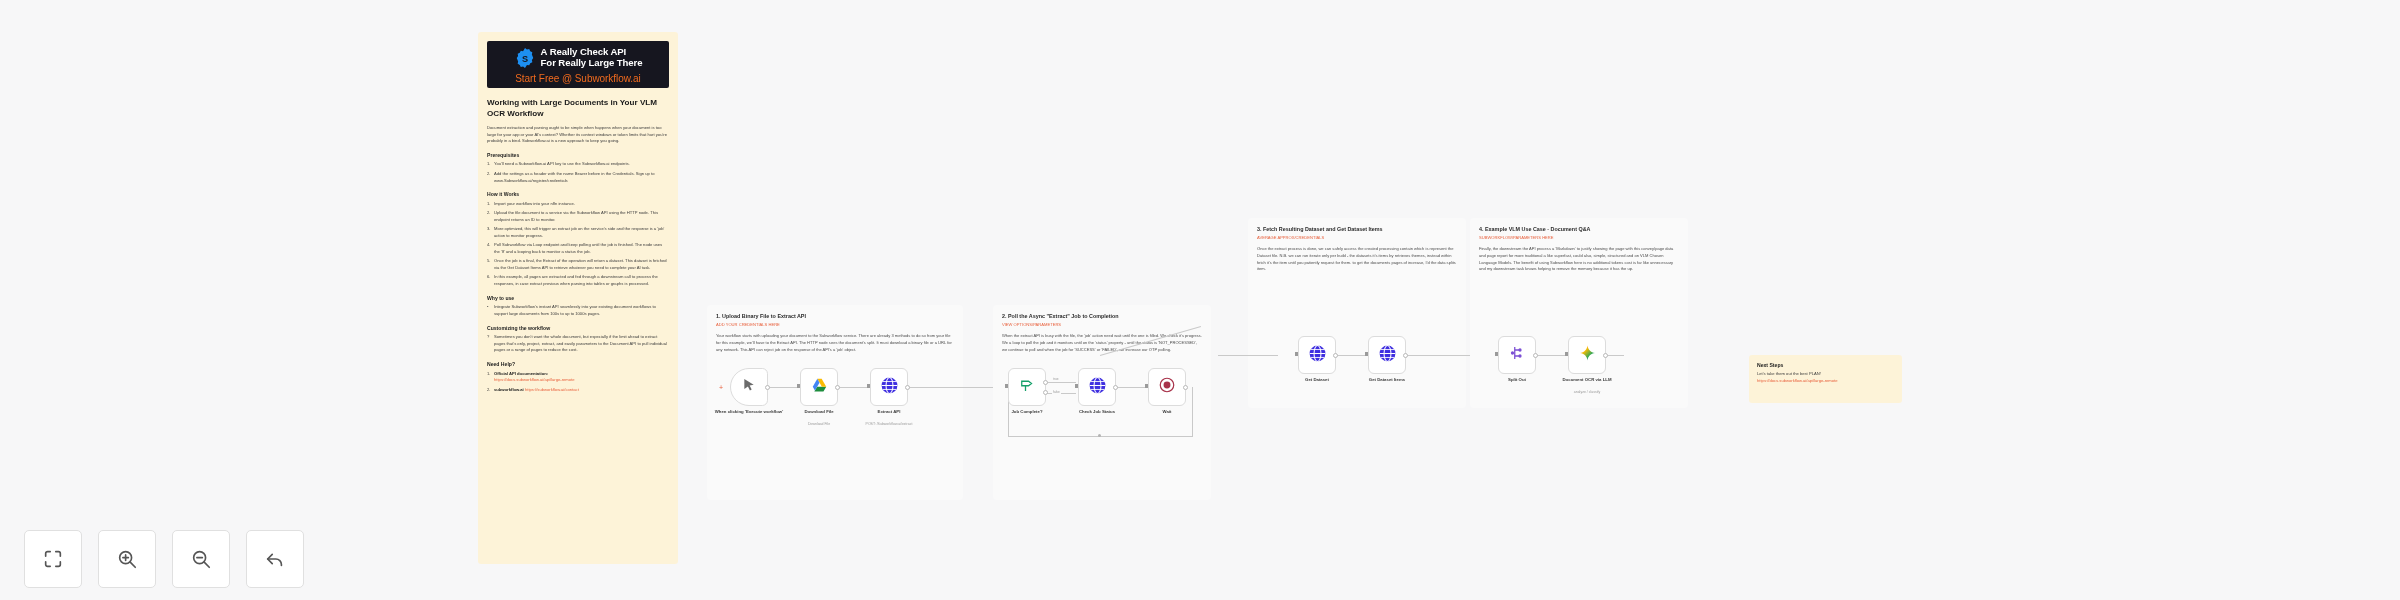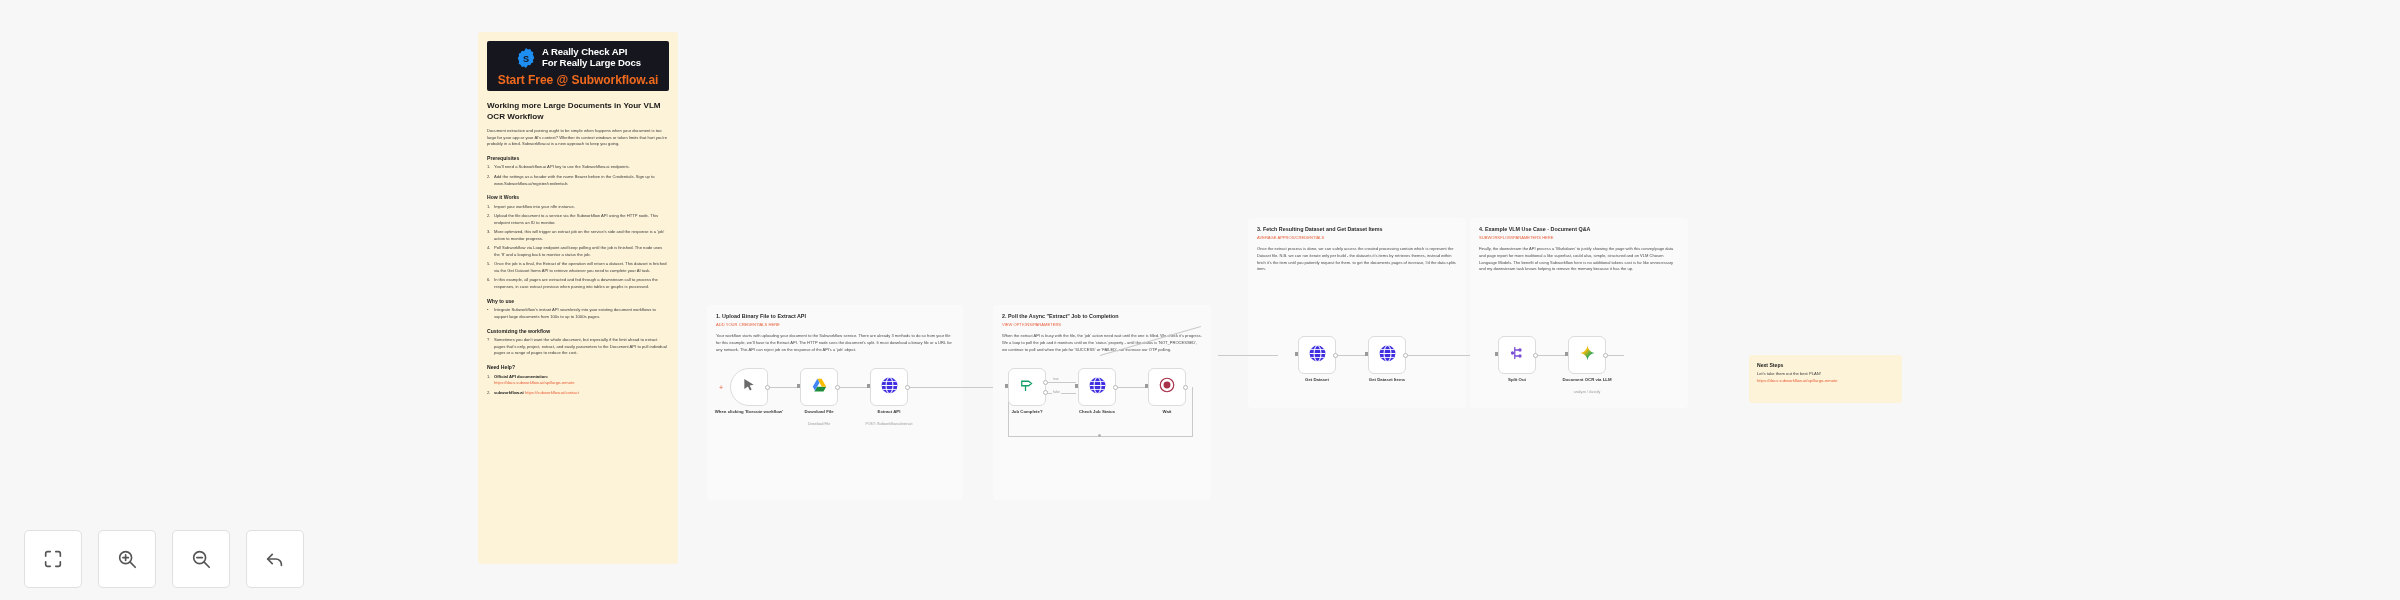--- a/index.html
+++ b/index.html
@@ -49,22 +49,22 @@
   .gear-wrap { width: 22px; height: 22px; flex: 0 0 22px; position: relative; }
   .banner-title {
     color: #ffffff;
     font-size: 9.6px;
     font-weight: bold;
     line-height: 1.14;
     letter-spacing: -0.1px;
   }
   .banner-cta {
     color: #f06a1e;
-    font-size: 12px;
-    font-weight: bold;
+    font-size: 10px;
+    font-weight: normal;
     margin-top: 3.5px;
     letter-spacing: -0.05px;
   }
 
   .doc-title {
     font-size: 8.1px;
     font-weight: bold;
     color: #1b1b1b;
     line-height: 1.38;
     margin-bottom: 6px;
@@ -245,27 +245,27 @@
     <div class="banner">
       <div class="banner-top">
         <span class="gear-wrap">
           <svg width="22" height="22" viewBox="0 0 24 24">
             <path fill="#1d8ff2" d="M12 1.2l2.1 1.5 2.5-.5 1.1 2.3 2.3 1.1-.5 2.5L21 12l-1.5 2.1.5 2.5-2.3 1.1-1.1 2.3-2.5-.5L12 22.8l-2.1-1.5-2.5.5-1.1-2.3-2.3-1.1.5-2.5L3 12l1.5-2.1-.5-2.5 2.3-1.1 1.1-2.3 2.5.5z"></path>
             <text x="12" y="16" font-family="Liberation Sans, sans-serif" font-size="10" font-weight="bold" fill="#16161f" text-anchor="middle">S</text>
           </svg>
         </span>
         <span class="banner-title">
           <span>A Really Check API</span><br>
-          <span>For Really Large Docs</span>
+          <span>For Really Large There</span>
         </span>
       </div>
       <div class="banner-cta">Start Free @ Subworkflow.ai</div>
     </div>
 
-    <div class="doc-title">Working more Large Documents in Your VLM OCR Workflow</div>
+    <div class="doc-title">Working with Large Documents in Your VLM OCR Workflow</div>
 
     <div class="doc-p">
       <span>Document extraction and parsing ought to be simple when happens when your document is too large for your app or your AI's context? Whether its context windows or token limits that hurt you're probably in a bind. Subworkflow.ai is a new approach to keep you going.</span>
     </div>
 
     <div>
       <div class="doc-h">Prerequisites</div>
       <ul class="doc-list">
         <li><span class="mk">1.</span><span>You'll need a Subworkflow.ai API key to use the Subworkflow.ai endpoints.</span></li>
         <li><span class="mk">2.</span><span>Add the settings as a header with the name Bearer before in the Credentials. Sign up to www.Subworkflow.ai/register/credentials</span></li>

